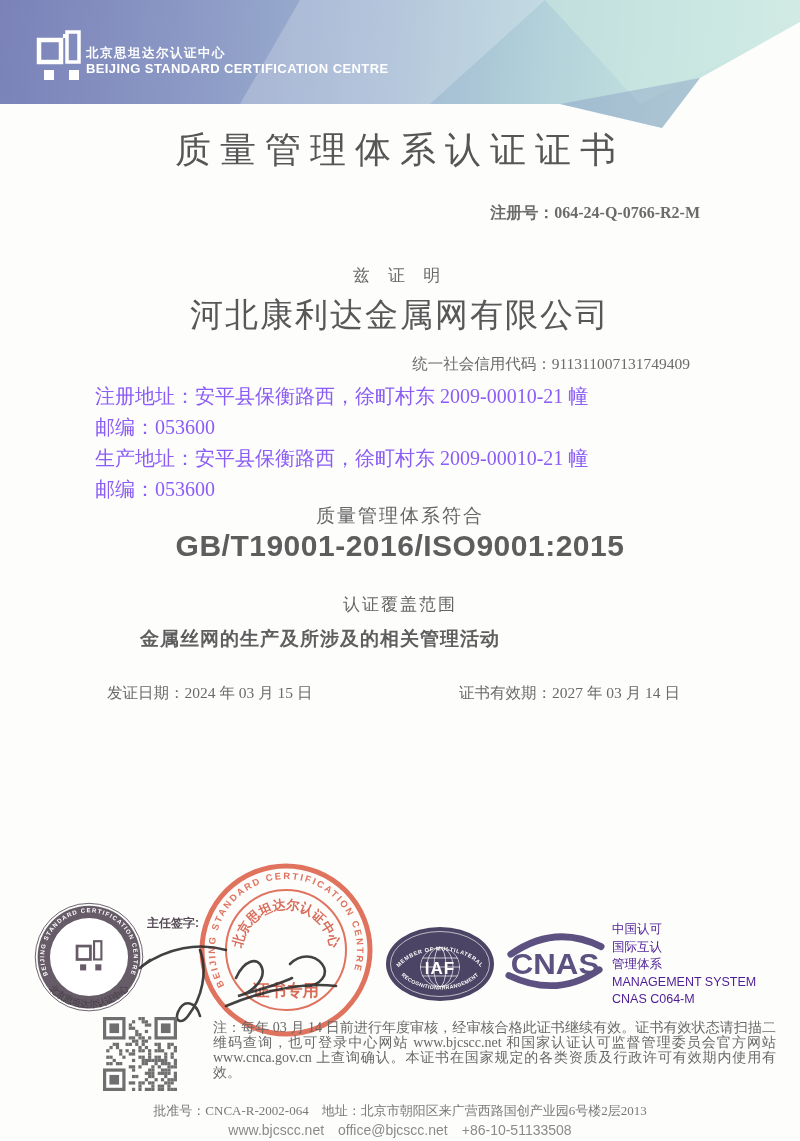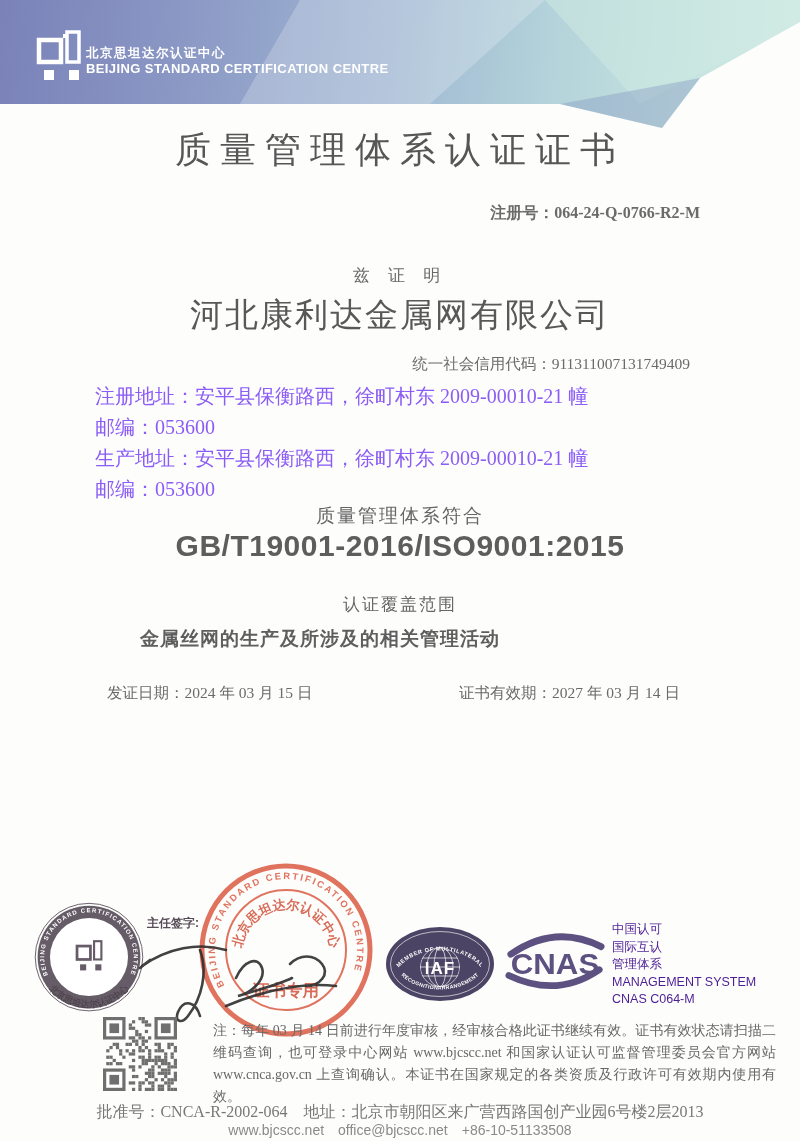--- a/index.html
+++ b/index.html
@@ -40,22 +40,22 @@
   
   .sign-label{left:147px;top:915px;font-size:12px;font-weight:bold;color:#554c56;
               font-family:"Liberation Sans","DejaVu Sans",sans-serif;}
   .seal{left:30px;top:898px;}
   .stamp{left:196px;top:860px;}
   .signature{left:138px;top:920px;pointer-events:none;}
   .iaf{left:383px;top:924px;} .cnas{left:505px;top:930px;}
   .cnas-text{left:612px;top:921px;font-size:12.5px;line-height:1.4;color:#4c1d95;
              font-family:"Liberation Sans","DejaVu Sans",sans-serif;}
   .qr{left:103px;top:1017px;}
-  .note{left:213px;top:1020px;width:563px;font-size:14px;line-height:22px;text-align:justify;color:#686868;}
-  .approval{left:0;top:1102px;width:800px;text-align:center;font-size:16px;color:#787878;}
+  .note{left:213px;top:1020px;width:563px;font-size:14px;line-height:15px;text-align:justify;color:#686868;}
+  .approval{left:0;top:1102px;width:800px;text-align:center;font-size:13px;color:#787878;}
   .contact{left:0;top:1122px;width:800px;text-align:center;font-size:14px;color:#8a8a8a;
            font-family:"Liberation Sans","DejaVu Sans",sans-serif;}
   svg text{font-family:"Liberation Sans","DejaVu Sans",sans-serif;}
 </style>
 </head>
 <body>
 
 <div class="page">
 
   <div class="hdr">

